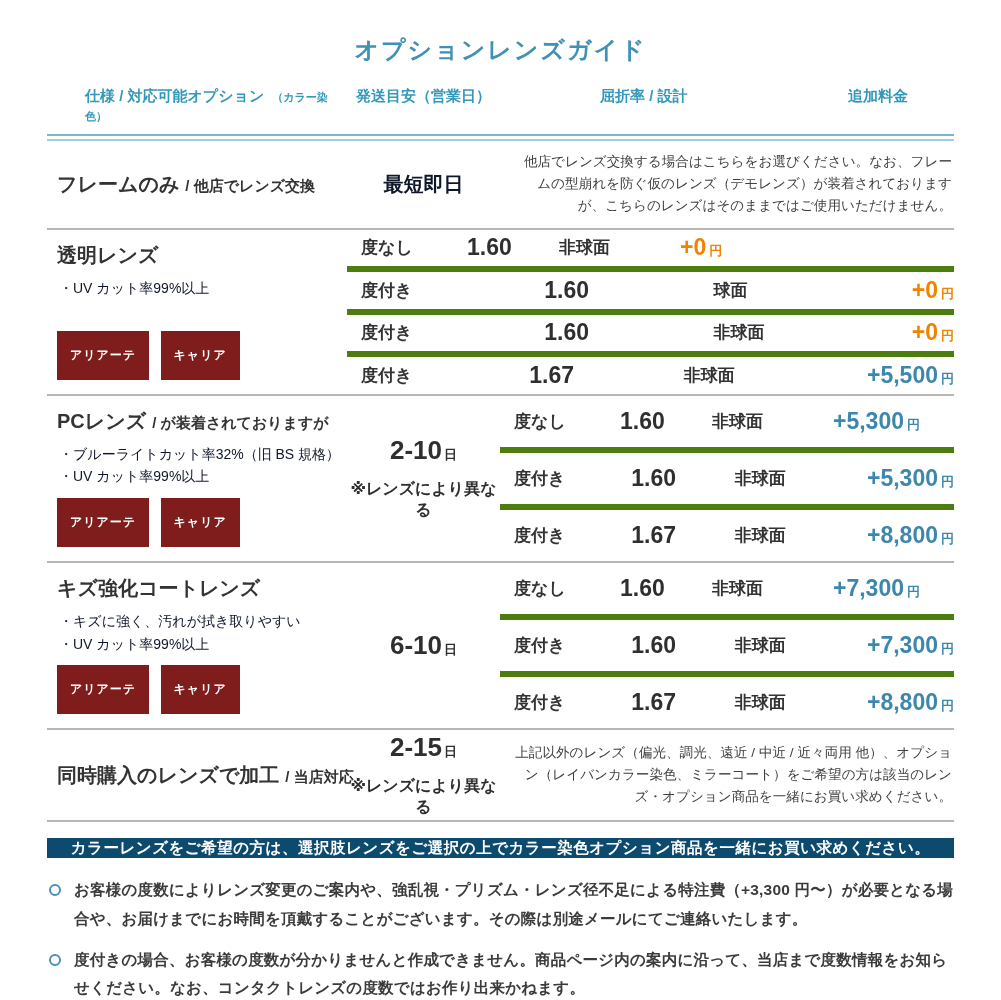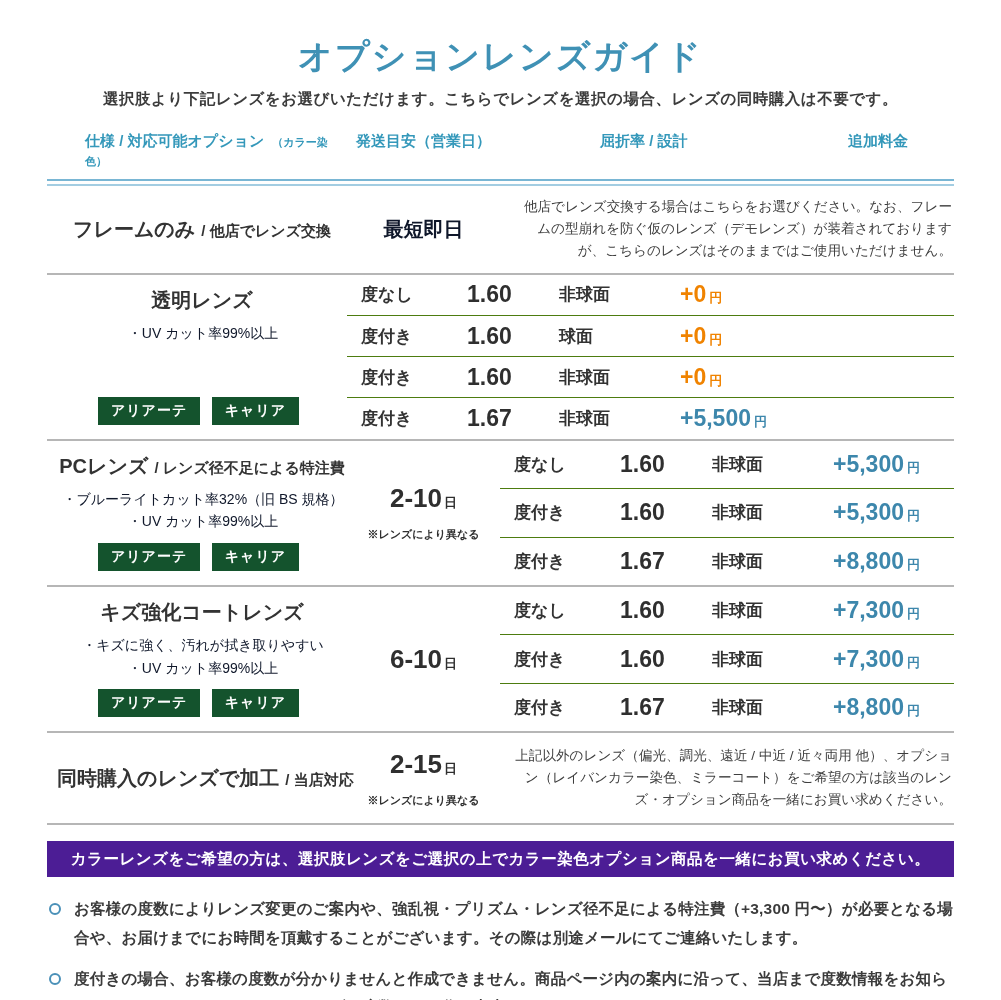--- a/index.html
+++ b/index.html
@@ -4,21 +4,21 @@
 <style>
   html,body{margin:0;padding:0;}
   body{
     width:1001px;height:1000px;overflow:hidden;background:#ffffff;
     font-family:"Liberation Sans","DejaVu Sans",sans-serif;
     color:#3a3a3a;-webkit-font-smoothing:antialiased;
   }
 
   
   .page-title{
-    margin:36px 0 0;text-align:center;font-size:34px;font-weight:bold;
+    margin:36px 0 0;text-align:center;font-size:24px;font-weight:bold;
     color:#3f91b5;letter-spacing:2px;line-height:1.2;
   }
   .subtitle{
     margin:12px 0 0;text-align:center;font-size:15.5px;font-weight:bold;
     color:#3c3c3c;letter-spacing:.5px;
   }
 
   
   .header-row{display:flex;margin:22px 47px 0;color:#3498ba;font-weight:bold;align-items:baseline;}
   .h-spec{width:300px;padding-left:38px;font-size:15px;box-sizing:border-box;}
@@ -30,70 +30,69 @@
 
   .double-line{margin:10px 47px 0;height:3px;border-top:2px solid #79b6d4;border-bottom:2px solid #a3cde2;}
 
   
   .trow{display:flex;margin:0 47px;border-bottom:2px solid #b6b6b6;box-sizing:border-box;}
   .trow-1{min-height:80px;align-items:center;}
   .trow-2{min-height:166px;}
   .trow-3,.trow-4{min-height:128px;}
   .trow-5{min-height:92px;align-items:center;}
 
-  .cell-spec{width:300px;box-sizing:border-box;padding:12px 0 14px 10px;display:flex;flex-direction:column;text-align:center;}
+  .cell-spec{width:300px;box-sizing:border-box;padding:12px 0 14px 10px;display:flex;flex-direction:column;}
   .trow-1 .cell-spec,.trow-5 .cell-spec{padding:0 0 0 10px;}
   .name-line{white-space:nowrap;}
   .name-main{font-size:20px;font-weight:bold;color:#333;}
   .name-suffix{font-size:15px;font-weight:bold;color:#333;margin-left:6px;}
   .features{margin-top:8px;font-size:14px;color:#0f172a;line-height:1.62;padding-left:2px;}
   .tags{margin-top:auto;padding-top:10px;}
-  .tag{display:inline-block;background:#14532d;color:#fff;font-size:14px;font-weight:bold;
-       padding:5px 13px;margin-right:7px;letter-spacing:1px;}
+  .tag{display:inline-block;background:#7f1d1d;color:#fff;font-size:12px;font-weight:bold;
+       padding:16px 13px;margin-right:7px;letter-spacing:1px;}
 
   .cell-ship{width:153px;display:flex;flex-direction:column;align-items:center;justify-content:center;text-align:center;}
   .ship-num{font-size:26px;font-weight:bold;color:#2f2f2f;}
   .ship-unit{font-size:13px;font-weight:bold;color:#2f2f2f;margin-left:2px;}
   .ship-word{font-size:20px;font-weight:bold;color:#0f172a;}
-  .ship-note{font-size:11px;font-weight:bold;color:#2f2f2f;margin-top:13px;font-family:Liberation Serif, serif;}
+  .ship-note{font-size:16px;font-weight:bold;color:#2f2f2f;margin-top:13px;}
 
   .cell-right{flex:1;display:flex;flex-direction:column;justify-content:center;box-sizing:border-box;}
   .opt{flex:1;display:flex;align-items:center;padding-left:14px;box-sizing:border-box;}
-  .opt + .opt{border-top:1px solid #4d7c0f;}
+  .opt + .opt{border-top:6px solid #4d7c0f;justify-content:space-between;}
   .opt-rx{width:106px;font-size:17px;font-weight:bold;color:#333;}
   .opt-index{width:92px;font-size:23px;font-weight:bold;color:#2f2f2f;}
   .opt-design{width:121px;font-size:17px;font-weight:bold;color:#333;}
   .opt-price{font-size:23px;font-weight:bold;white-space:nowrap;}
   .price-orange{color:#f08300;}
   .price-blue{color:#3d87ac;}
   .yen{font-size:13px;margin-left:3px;font-weight:bold;}
 
   .row-note{flex:1;font-size:13.6px;line-height:1.64;color:#3e3e3e;padding:10px 2px 10px 14px;box-sizing:border-box;align-self:center;text-align:right;}
 
   
   .banner{
-    margin:16px 47px 0;height:36px;background:#4c1d95;color:#ffffff;
+    margin:16px 47px 0;height:20px;background:#0c4a6e;color:#ffffff;
     font-size:15.5px;font-weight:bold;display:flex;align-items:center;justify-content:center;
     letter-spacing:.5px;
   }
 
   
   .notes{margin:18px 47px 0;}
   .note{display:flex;margin-top:12px;}
   .note:first-child{margin-top:0;}
   .ring{width:8px;height:8px;border:2.5px solid #4a90b8;border-radius:50%;margin:8px 13px 0 2px;flex-shrink:0;}
   .note p{margin:0;flex:1;font-size:15.5px;font-weight:bold;color:#3b3b3b;line-height:1.85;letter-spacing:.2px;}
 </style>
 </head>
 <body>
 
 <div>
 
   <h1 class="page-title">オプションレンズガイド</h1>
-  <p class="subtitle">選択肢より下記レンズをお選びいただけます。こちらでレンズを選択の場合、レンズの同時購入は不要です。</p>
 
   <div class="header-row">
     <div class="h-spec"><span>仕様 / 対応可能オプション</span><span class="h-small">（カラー染色）</span></div>
     <div class="h-ship">発送目安（営業日）</div>
     <div class="h-right">
       <span class="h-index">屈折率 / 設計</span>
       <span class="h-price">追加料金</span>
     </div>
   </div>
   <div class="double-line"></div>
@@ -142,21 +141,21 @@
         <span class="opt-rx">度付き</span>
         <span class="opt-index">1.67</span>
         <span class="opt-design">非球面</span>
         <span class="opt-price price-blue"><span>+5,500</span><span class="yen">円</span></span>
       </div>
     </div>
   </section>
 
   <section class="trow trow-3">
     <div class="cell-spec">
-      <div class="name-line"><span class="name-main">PCレンズ</span><span class="name-suffix">/ レンズ径不足による特注費</span></div>
+      <div class="name-line"><span class="name-main">PCレンズ</span><span class="name-suffix">/ が装着されておりますが</span></div>
       <div class="features">
         <div>・ブルーライトカット率32%（旧 BS 規格）</div>
         <div>・UV カット率99%以上</div>
       </div>
       <div class="tags">
         <span class="tag">アリアーテ</span>
         <span class="tag">キャリア</span>
       </div>
     </div>
     <div class="cell-ship">

